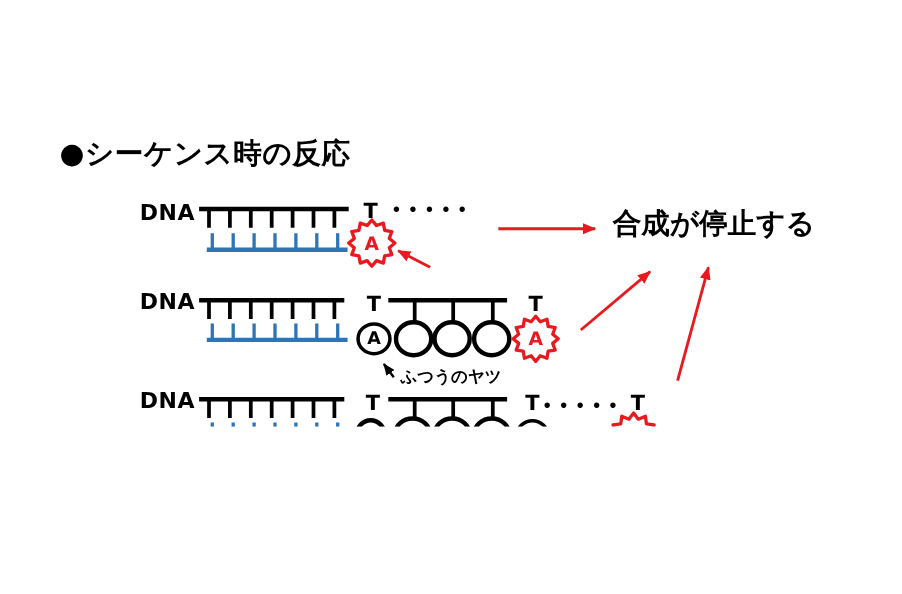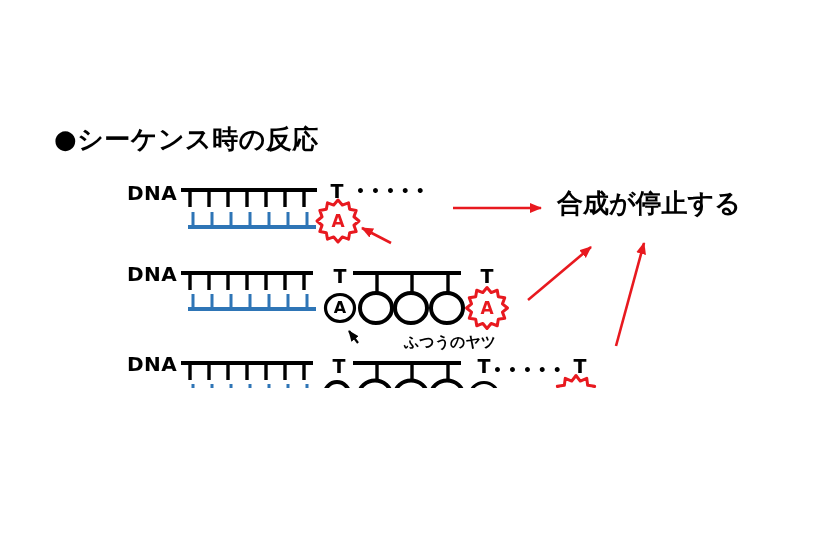--- a/index.html
+++ b/index.html
@@ -8,21 +8,21 @@
   html,body{margin:0;padding:0;background:var(--background);}
   .stage{
     position:relative;width:820px;height:388px;background:var(--background);
     font-family:"DejaVu Sans","Liberation Sans",sans-serif;color:var(--black);
     overflow:hidden;
   }
   .abs{position:absolute;white-space:nowrap;}
   .title{left:54px;top:122px;font-size:26px;font-weight:bold;letter-spacing:0.5px;}
   .lbl-stop{left:557px;top:186px;font-size:26px;font-weight:bold;}
   .lbl-dideoxy{left:394px;top:233px;font-size:15px;font-weight:bold;color:var(--red);}
-  .lbl-futsuu{left:364px;top:333px;font-size:15px;font-weight:bold;margin-left:40px;}
+  .lbl-futsuu{left:364px;top:333px;font-size:15px;font-weight:bold;}
   .dots{position:absolute;font-size:14px;letter-spacing:6px;font-weight:bold;color:var(--black);}
   .dots-r1{left:356px;top:183px;}
   .dots-r3t{left:493px;top:362px;}
   .dots-r3b{left:512px;top:391px;}
   svg.diagram{position:absolute;left:0;top:0;}
   .ln-black{stroke:var(--black);stroke-width:4.2;fill:none;}
   .tick-black{stroke:var(--black);stroke-width:3.4;fill:none;}
   .ln-blue{stroke:var(--blue);stroke-width:4;fill:none;}
   .tick-blue{stroke:var(--blue);stroke-width:3;fill:none;}
   .overline{stroke:var(--black);stroke-width:4;fill:none;}

